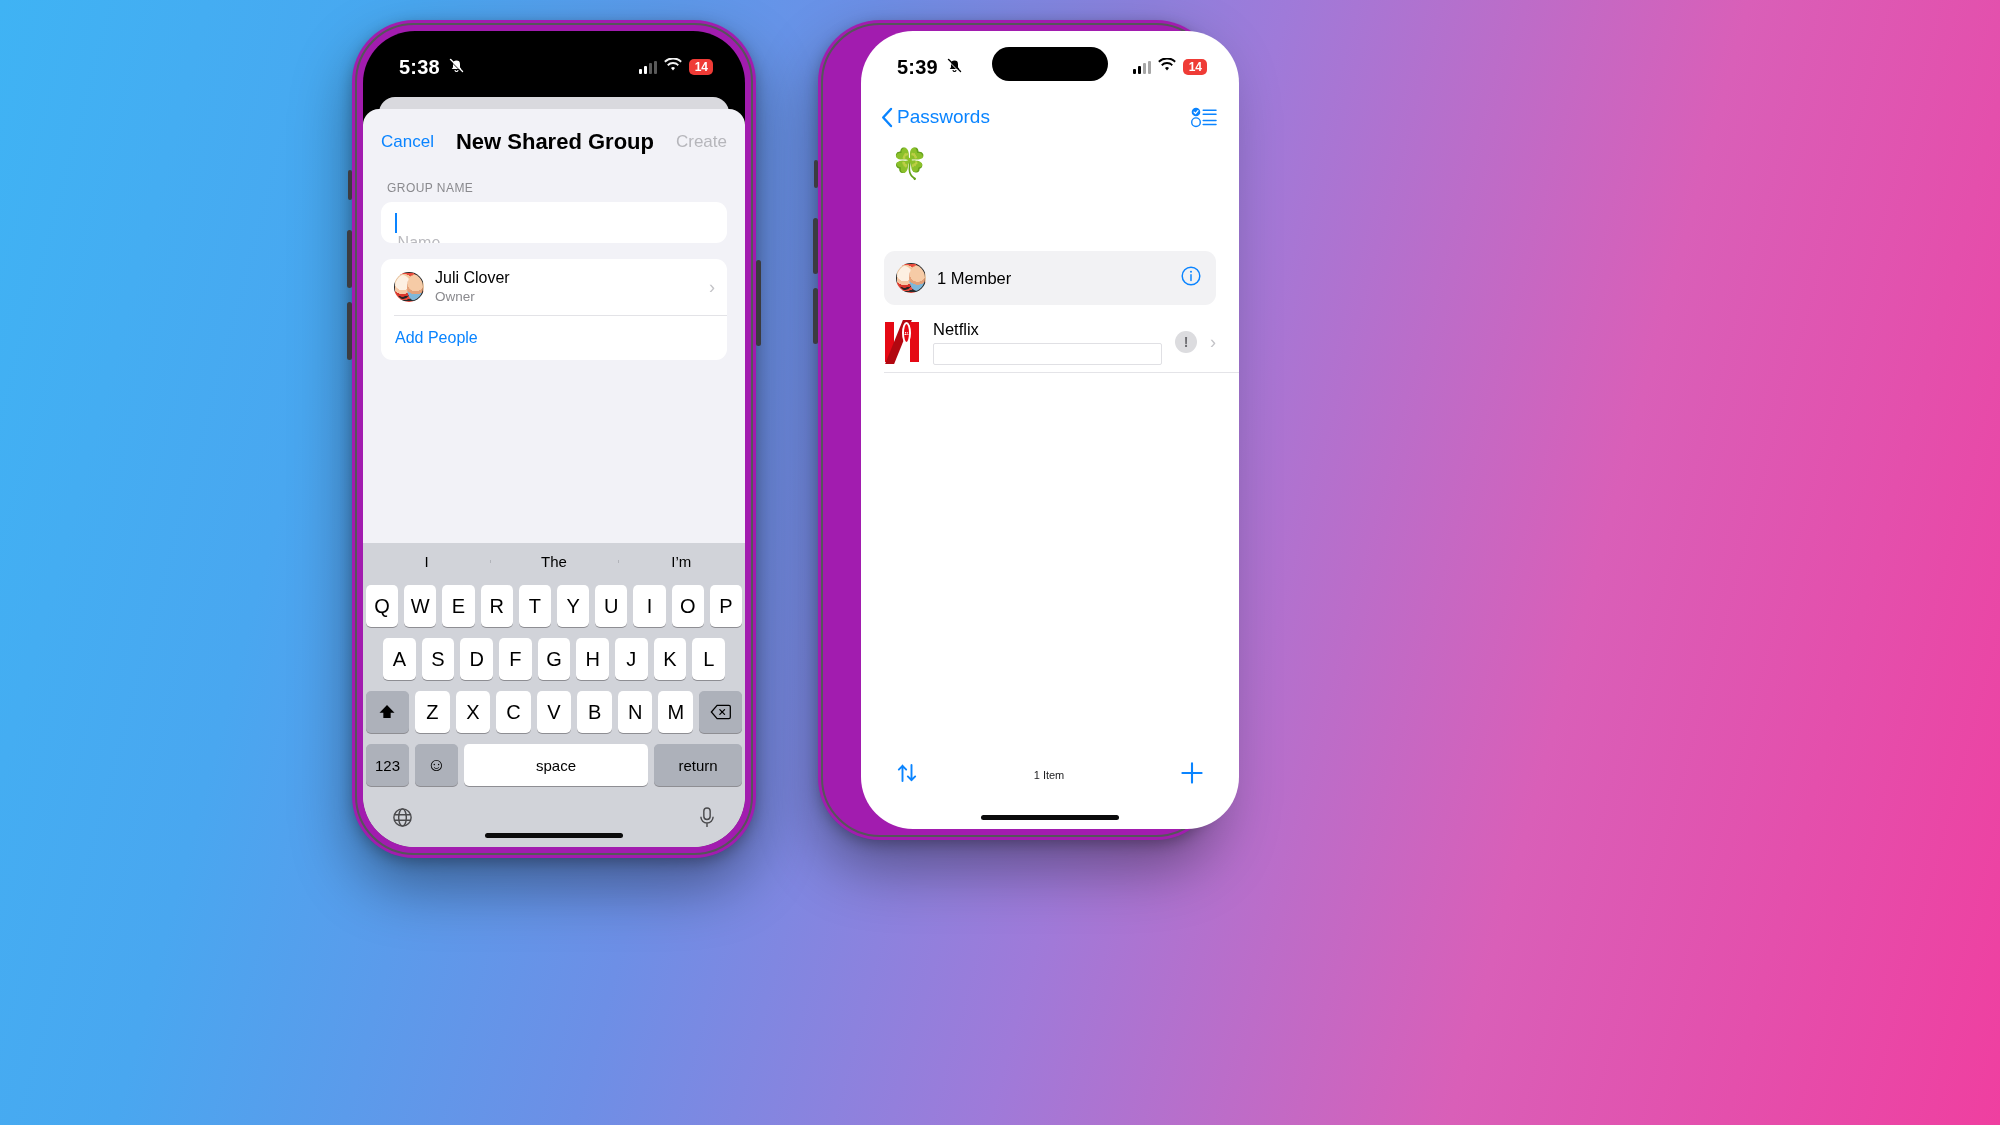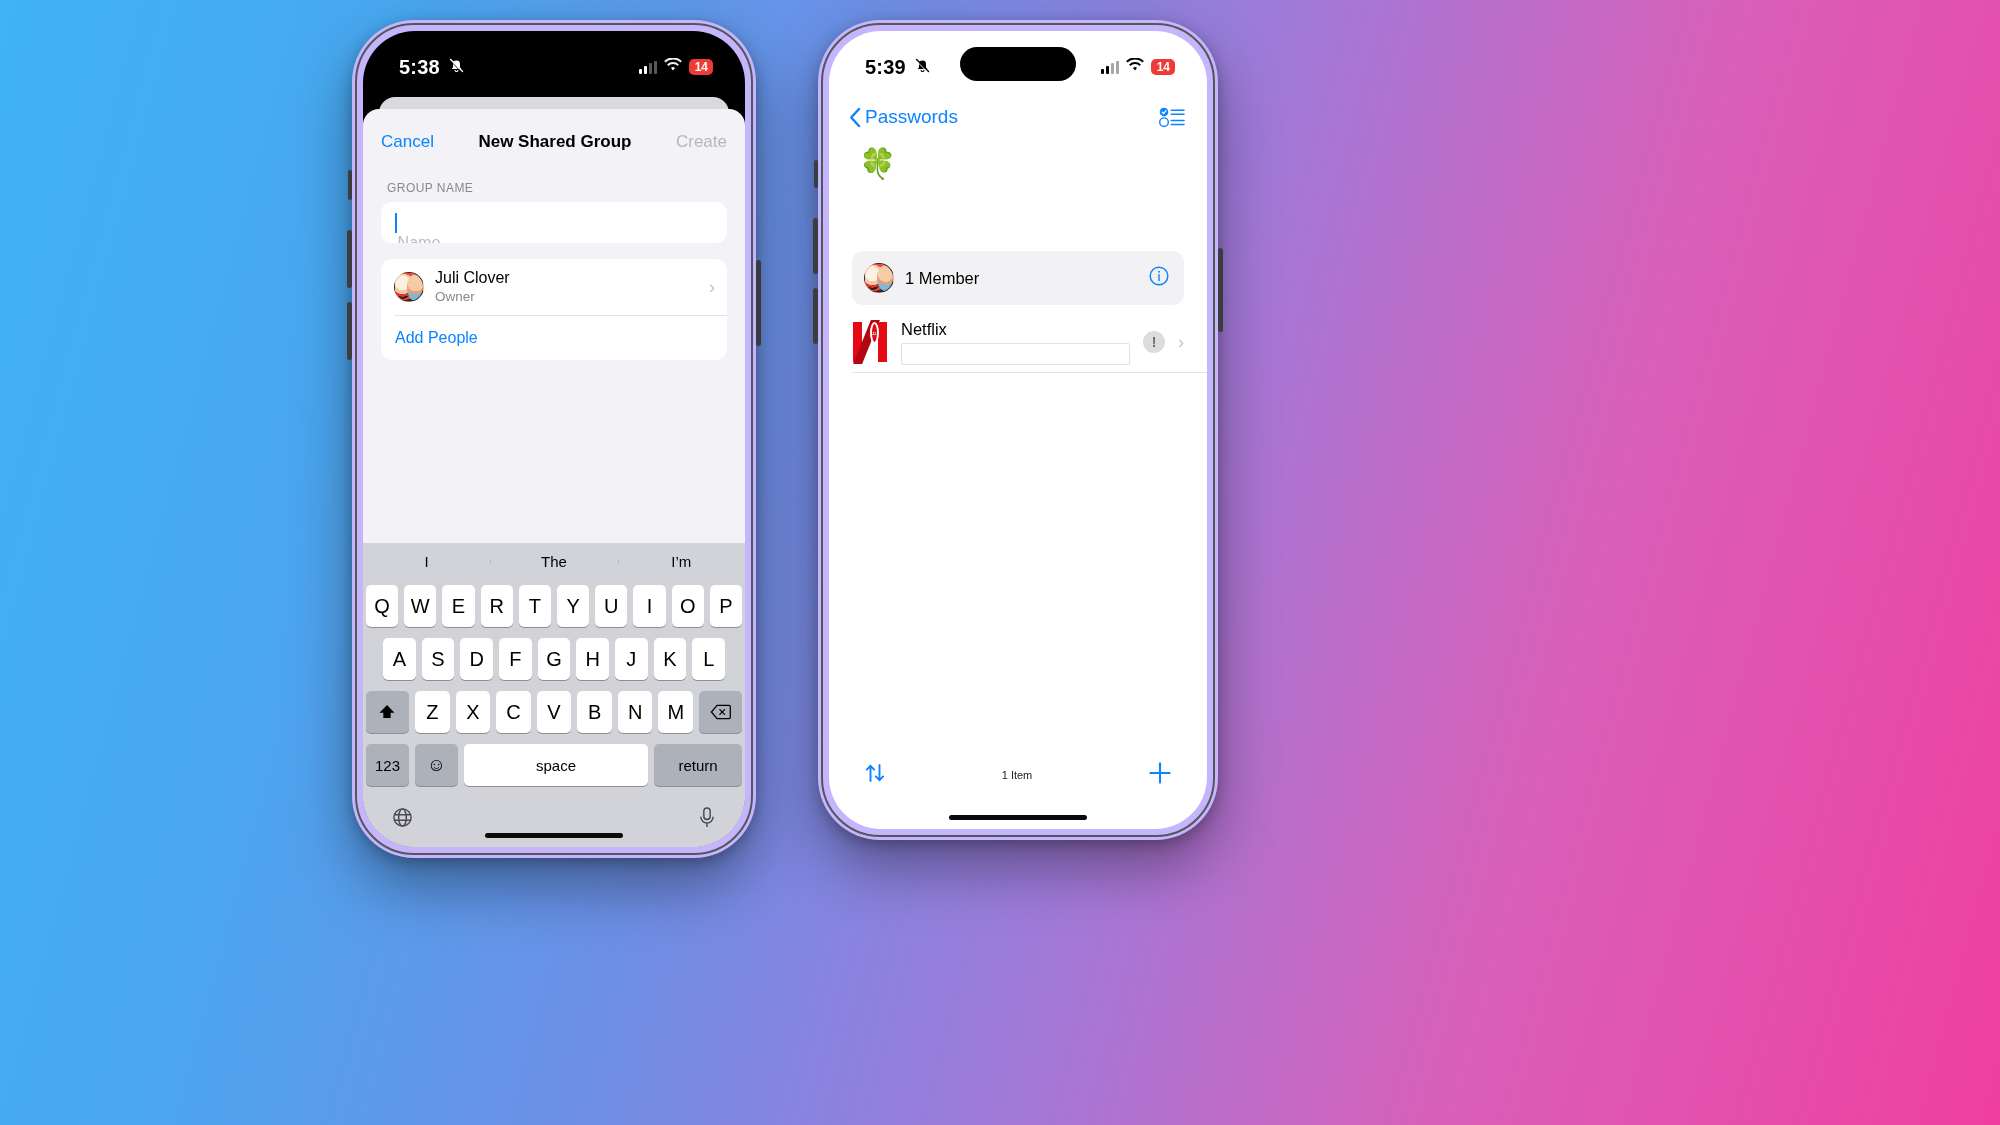--- a/index.html
+++ b/index.html
@@ -7,37 +7,37 @@
   body {
     font-family: "Liberation Sans", sans-serif;
     background: linear-gradient(105deg, #3fb3f4 0%, #49a7f0 18%, #6d8fe6 38%, #9f7ad9 56%, #d95fb8 76%, #ef3fa0 100%);
     position: relative;
   }
 
   
   .phone {
     position: absolute;
     border-radius: 62px;
-    background: #c4b5fd;
+    background: #a21caf;
     padding: 11px;
     box-shadow: 0 28px 60px rgba(0,0,0,.38), 0 4px 14px rgba(0,0,0,.25);
   }
   .phone::before {
     content: ""; position: absolute; inset: 3px;
     border-radius: 59px; border: 2px solid #55565a; pointer-events: none;
   }
   .phone-left  { left: 352px; top: 20px;  width: 404px; height: 838px; }
   .phone-right { left: 818px; top: 20px;  width: 400px; height: 820px; }
 
   .screen {
     position: relative; width: 100%; height: 100%;
     border-radius: 52px; overflow: hidden;
   }
   .screen-dark  { background: #000; }
-  .screen-light { background: #fff; }
+  .screen-light { background: #fff; margin-left: 32px; }
 
   
   .btn-side { position: absolute; background: #3b3c40; border-radius: 3px; }
 
   
   .statusbar {
     position: absolute; top: 0; left: 0; right: 0; height: 58px;
     display: flex; align-items: center; justify-content: space-between;
     padding: 14px 32px 0 36px; z-index: 40;
   }
@@ -77,21 +77,21 @@
     position:absolute; left:0; right:0; top:78px; bottom:0;
     background:#f2f2f7; border-radius:16px 16px 0 0;
     display:flex; flex-direction:column;
   }
   .sheet-nav {
     display:flex; align-items:center; justify-content:space-between;
     padding:16px 18px 6px; height:56px;
   }
   .nav-btn { font-size:17px; color:#0a84ff; }
   .nav-btn.dim { color:#b6b6bb; }
-  .nav-title { font-size:17px; font-weight:700; color:#000; }
+  .nav-title { font-size:22px; font-weight:700; color:#000; }
 
   .form-body { padding: 14px 18px 0; flex: 0 0 auto; }
   .sec-head {
     font-size:12px; color:#8a8a8e; letter-spacing:.45px;
     padding: 2px 6px 7px; text-transform: uppercase;
   }
   .card { background:#fff; border-radius:11px; overflow:hidden; }
   .field-row { height:41px; display:flex; align-items:center; padding:0 14px; }
   .caret { width:1.6px; height:20px; background:#0a84ff; margin-right:1px; }
   .placeholder { font-size:16px; color:#b9b9be;margin-top:40px; }

